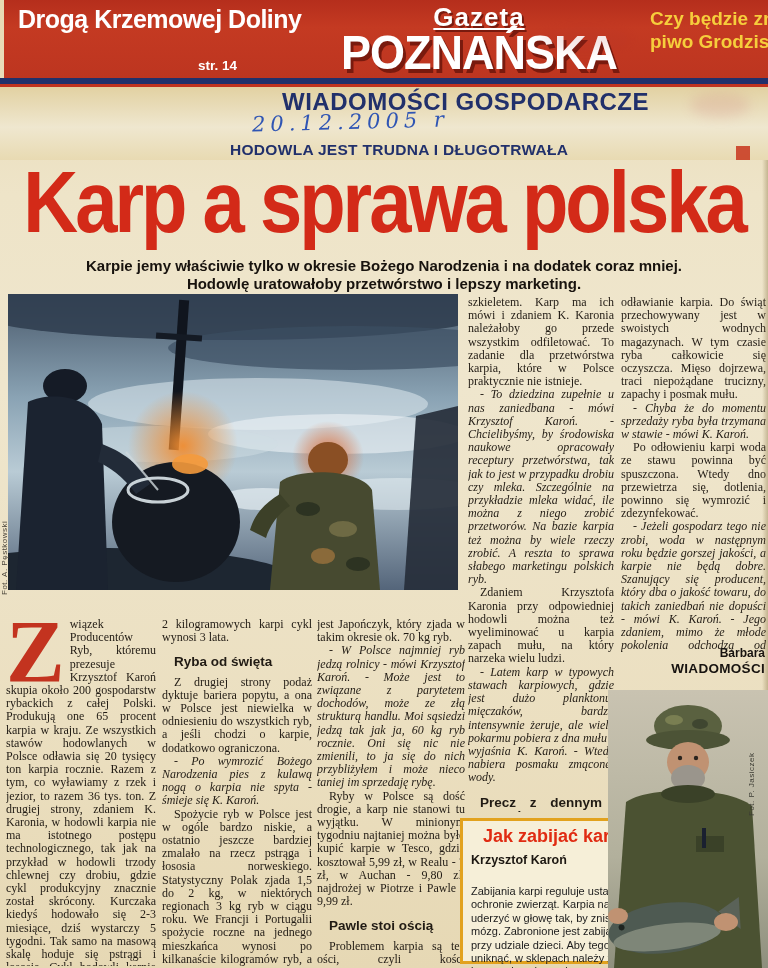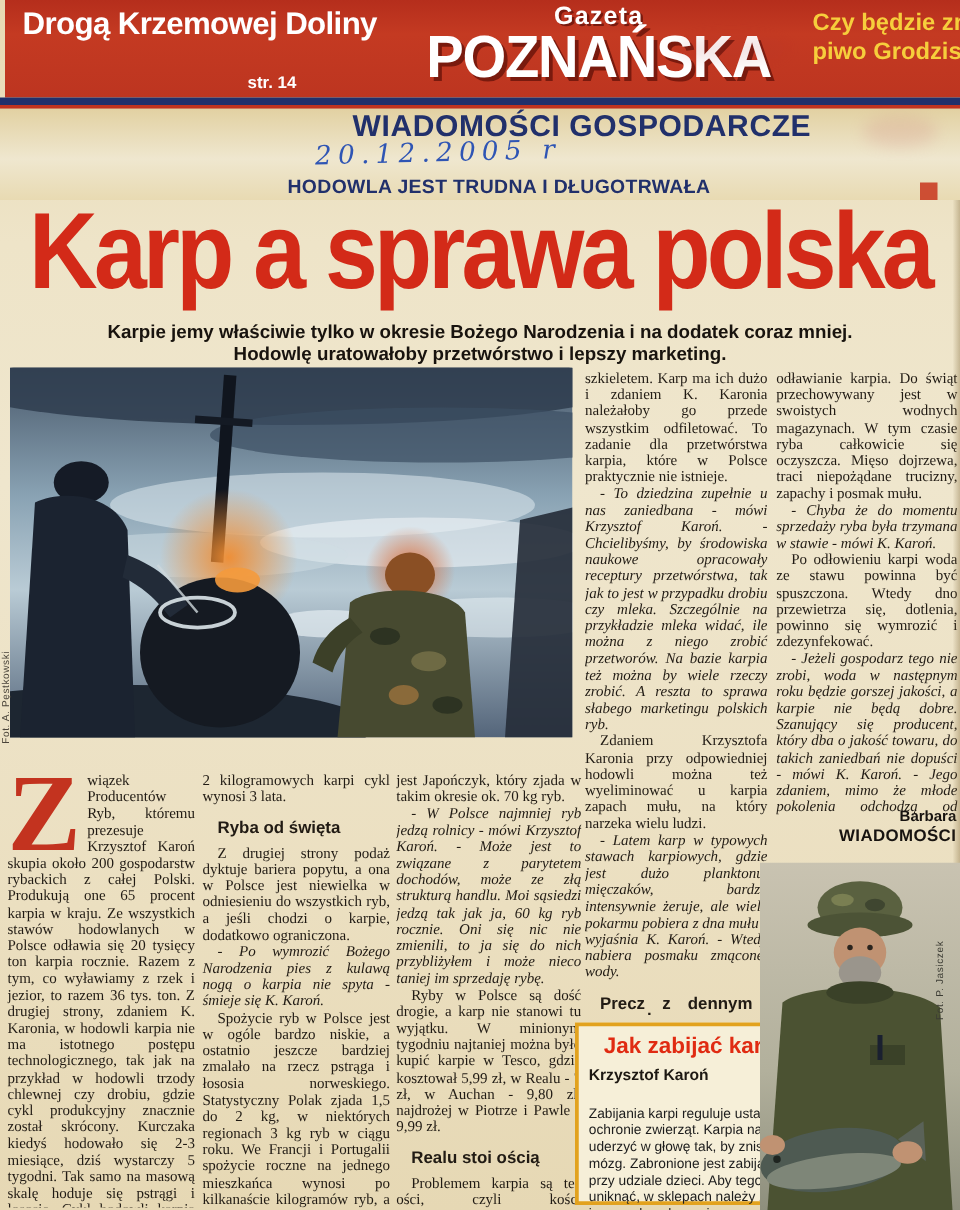--- a/index.html
+++ b/index.html
@@ -10,21 +10,21 @@
   .masthead{position:absolute;left:4px;top:0;width:768px;height:78px;
             background:linear-gradient(180deg,#b52e1c,var(--masthead-red,#c43a22) 35%,#bd3520 100%);padding-left:24px;}
   .rule-navy{position:absolute;left:0;top:78px;width:768px;height:6px;background:var(--navy,#21306b);}
   .rule-red{position:absolute;left:0;top:84px;width:768px;height:3px;background:#c0331f;}
   .teaser-left{position:absolute;left:14px;top:6px;width:330px;color:#fff;font-family:"Liberation Sans",sans-serif;}
   .teaser-left .t-title{font-size:25px;font-weight:bold;letter-spacing:-0.5px;line-height:1.05;}
   .teaser-left .t-sub{font-size:13.5px;font-weight:bold;line-height:1.2;margin-top:4px;width:250px;}
   .teaser-left .t-page{position:absolute;left:180px;top:52px;font-size:13.5px;font-weight:bold;}
   .logo{position:absolute;left:322px;top:2px;width:306px;text-align:center;color:#fff;
         font-family:"Liberation Sans",sans-serif;font-weight:bold;}
-  .logo-top{font-size:20px;letter-spacing:1px;text-shadow:2px 2px 0 #791a0e;}
+  .logo-top{font-size:26px;letter-spacing:1px;text-shadow:2px 2px 0 #791a0e;text-decoration:underline;}
   .logo-bottom{font-size:45px;margin-top:-7px;letter-spacing:-1px;text-shadow:3px 3px 0 #791a0e;
                transform:scaleY(1.06);transform-origin:top;}
   .teaser-right{position:absolute;left:646px;top:8px;color:var(--teaser-yellow,#f6ce3c);
                 font-family:"Liberation Sans",sans-serif;font-weight:bold;font-size:19px;line-height:1.2;white-space:nowrap;}
   
   .section-band{position:absolute;left:0;top:87px;width:768px;height:73px;
                 background:linear-gradient(180deg,#e2d1a2 0,#efe7cf 55%,#e8dab2 100%);}
   .section-name{position:absolute;left:282px;top:88px;color:var(--navy,#21306b);
                 font-family:"Liberation Sans",sans-serif;font-weight:bold;font-size:24px;letter-spacing:0.5px;}
   .hand-date{position:absolute;left:252px;top:110px;color:var(--handwriting-blue,#2f55b4);
@@ -175,25 +175,25 @@
       <p class="para body">2 kilogramowych karpi cykl wynosi 3 lata.</p>
       <p class="para subhead">Ryba od święta</p>
       <p class="para body">Z drugiej strony podaż dyktuje bariera popytu, a ona w Polsce jest niewielka w odniesieniu do wszystkich ryb, a jeśli chodzi o karpie, dodatkowo ograniczona.</p>
       <p class="para quote">- Po wymrozić Bożego Narodzenia pies z kulawą nogą o karpia nie spyta - śmieje się K. Karoń.</p>
       <p class="para body">Spożycie ryb w Polsce jest w ogóle bardzo niskie, a ostatnio jeszcze bardziej zmalało na rzecz pstrąga i łososia norweskiego. Statystyczny Polak zjada 1,5 do 2 kg, w niektórych regionach 3 kg ryb w ciągu roku. We Francji i Portugalii spożycie roczne na jednego mieszkańca wynosi po kilkanaście kilogramów ryb, a rekordzistą pod tym względem</p>
     </div>
   <div class="bodycol col3">
       <p class="para body">jest Japończyk, który zjada w takim okresie ok. 70 kg ryb.</p>
       <p class="para quote">- W Polsce najmniej ryb jedzą rolnicy - mówi Krzysztof Karoń. - Może jest to związane z parytetem dochodów, może ze złą strukturą handlu. Moi sąsiedzi jedzą tak jak ja, 60 kg ryb rocznie. Oni się nic nie zmienili, to ja się do nich przybliżyłem i może nieco taniej im sprzedaję rybę.</p>
       <p class="para body">Ryby w Polsce są dość drogie, a karp nie stanowi tu wyjątku. W minionym tygodniu najtaniej można było kupić karpie w Tesco, gdzie kosztował 5,99 zł, w Realu - 7 zł, w Auchan - 9,80 zl, najdrożej w Piotrze i Pawle - 9,99 zł.</p>
-      <p class="para subhead">Realu stoi ością</p>
+      <p class="para subhead">Pawle stoi ością</p>
       <p class="para body">Problemem karpia są też ości, czyli kości międzymięśniowe, nie związane ze</p>
     </div>
   <div class="bodycol col4">
-      <p class="para body">szkieletem. Karp ma ich dużo i zdaniem K. Karonia należałoby go przede wszystkim odfiletować. To zadanie dla przetwórstwa karpia, które w Polsce praktycznie nie istnieje.</p>
+      <p class="para body">szkieletem. Karp ma ich mówi i zdaniem K. Karonia należałoby go przede wszystkim odfiletować. To zadanie dla przetwórstwa karpia, które w Polsce praktycznie nie istnieje.</p>
       <p class="para quote">- To dziedzina zupełnie u nas zaniedbana - mówi Krzysztof Karoń. - Chcielibyśmy, by środowiska naukowe opracowały receptury przetwórstwa, tak jak to jest w przypadku drobiu czy mleka. Szczególnie na przykładzie mleka widać, ile można z niego zrobić przetworów. Na bazie karpia też można by wiele rzeczy zrobić. A reszta to sprawa słabego marketingu polskich ryb.</p>
       <p class="para body">Zdaniem Krzysztofa Karonia przy odpowiedniej hodowli można też wyeliminować u karpia zapach mułu, na który narzeka wielu ludzi.</p>
       <p class="para quote">- Latem karp w typowych stawach karpiowych, gdzie jest dużo planktonu, mięczaków, bardzo intensywnie żeruje, ale wiele pokarmu pobiera z dna mułu - wyjaśnia K. Karoń. - Wtedy nabiera posmaku zmąconej wody.</p>
       <p class="para subhead">Precz z dennym zapachem</p>
     </div>
   <div class="bodycol col5">
       <p class="para body">odławianie karpia. Do świąt przechowywany jest w swoistych wodnych magazynach. W tym czasie ryba całkowicie się oczyszcza. Mięso dojrzewa, traci niepożądane trucizny, zapachy i posmak mułu.</p>
       <p class="para quote">- Chyba że do momentu sprzedaży ryba była trzymana w stawie - mówi K. Karoń.</p>
       <p class="para body">Po odłowieniu karpi woda ze stawu powinna być spuszczona. Wtedy dno przewietrza się, dotlenia, powinno się wymrozić i zdezynfekować.</p>
       <p class="para quote">- Jeżeli gospodarz tego nie zrobi, woda w następnym roku będzie gorszej jakości, a karpie nie będą dobre. Szanujący się producent, który dba o jakość towaru, do takich zaniedbań nie dopuści - mówi K. Karoń. - Jego zdaniem, mimo że młode pokolenia odchodzą od tradycji, jeszcze przez długie lata w Polsce karp będzie głównym daniem na wigilijnym stole.</p>

